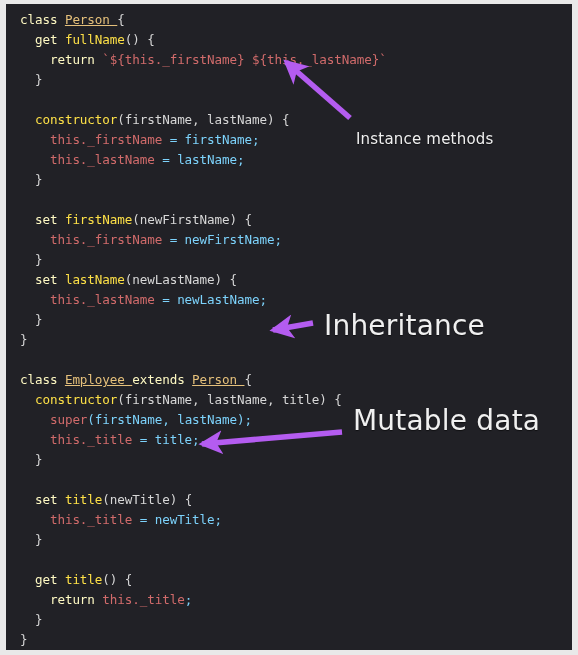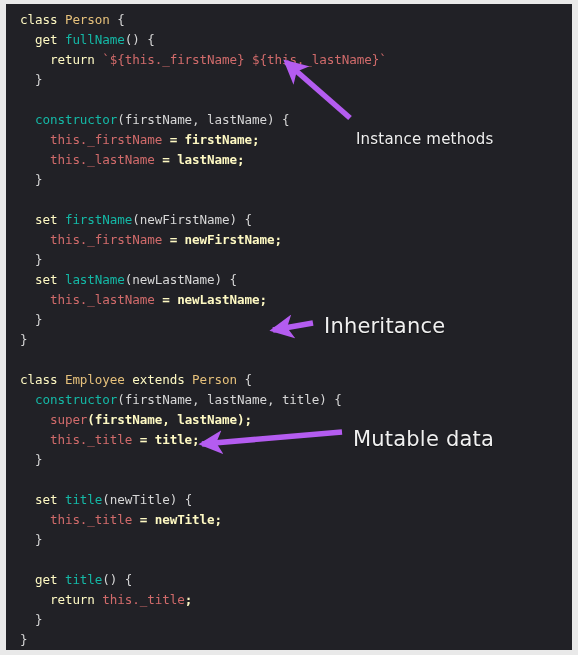--- a/index.html
+++ b/index.html
@@ -46,50 +46,50 @@
   }
   .code-line {
     height: 20px;
     padding-left: 14px;
     white-space: pre;
   }
   .code-line.blank { color: transparent; }
 
   
   .tok-kw     { color: #fef9c3; }
-  .tok-type   { color: #e5c07b; }
-  .tok-fn     { color: #14b8a6; }
+  .tok-type   { color: #e5c07b; text-decoration: underline; }
+  .tok-fn     { color: #fde047; }
   .tok-this   { color: #d16b6b; }
-  .tok-plain  { color: #fef9c3; font-weight: bold; }
+  .tok-plain  { color: #7dd3fc; }
   .tok-punc   { color: #d7d7d7; }
 
   
   .annotation {
     position: absolute;
     color: #f0f0f0;
     font-family: "DejaVu Sans", "Liberation Sans", sans-serif;
-    font-size: 21px;
+    font-size: 28px;
     line-height: 26px;
     letter-spacing: 0.2px;
     white-space: pre;
     text-shadow: 0 1px 1px rgba(0,0,0,0.55);
   }
   .anno-instance {
     left: 350px;
     top: 68px;
     font-size: 15px;
     line-height: 27px;
   }
   .anno-inheritance {
     left: 318px;
     top: 309px;
   }
   .anno-mutable {
     left: 347px;
-    top: 422px;
+    top: 404px;
   }
   .arrow-layer {
     position: absolute;
     left: 0;
     top: 0;
     width: 100%;
     height: 100%;
     pointer-events: none;
   }
 </style>

